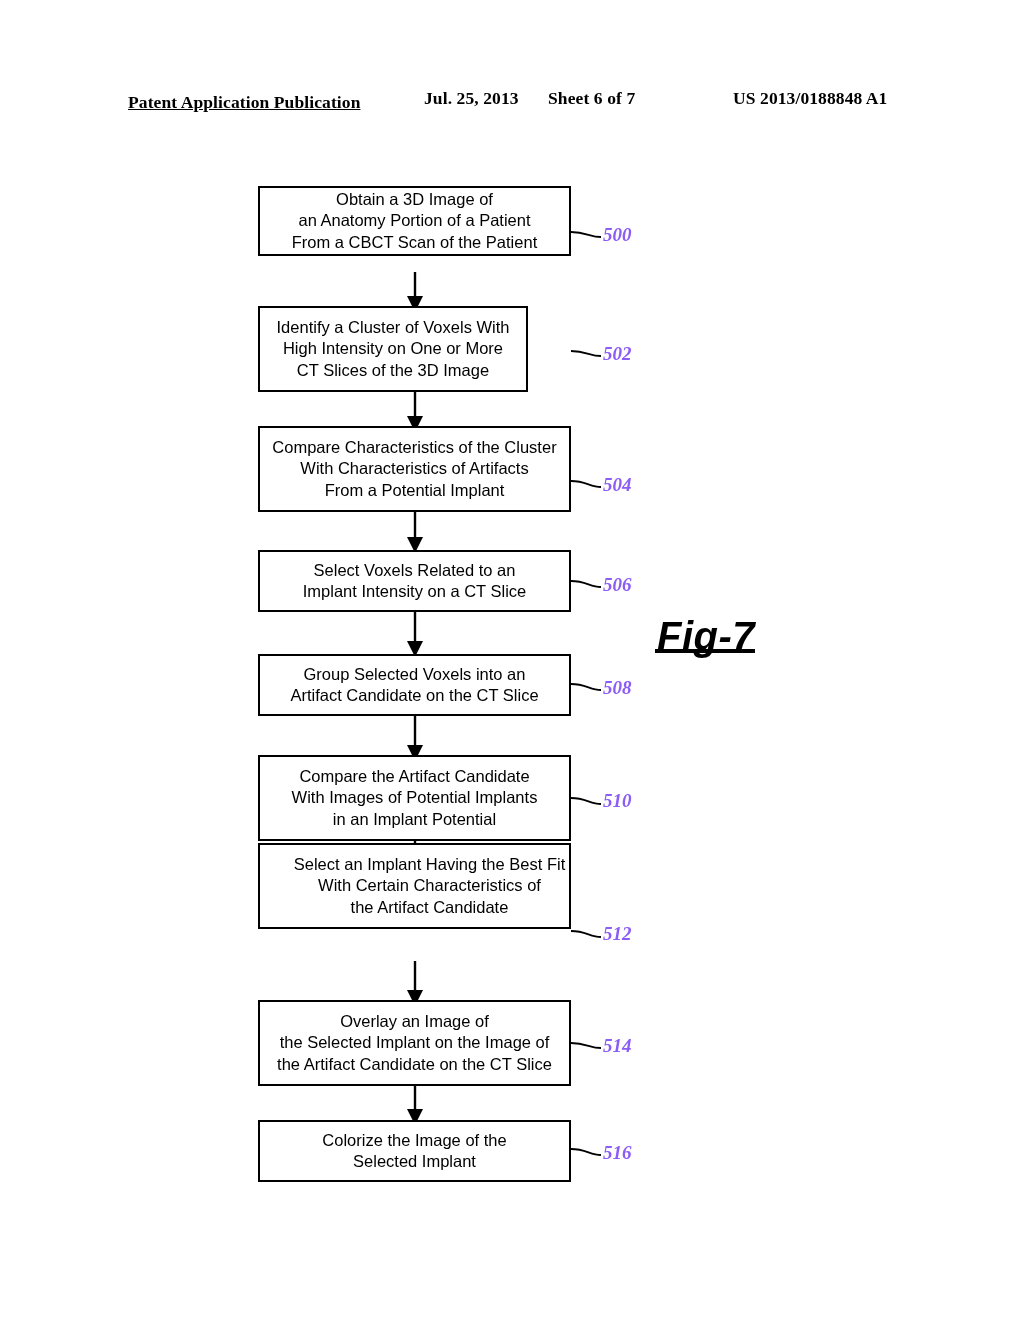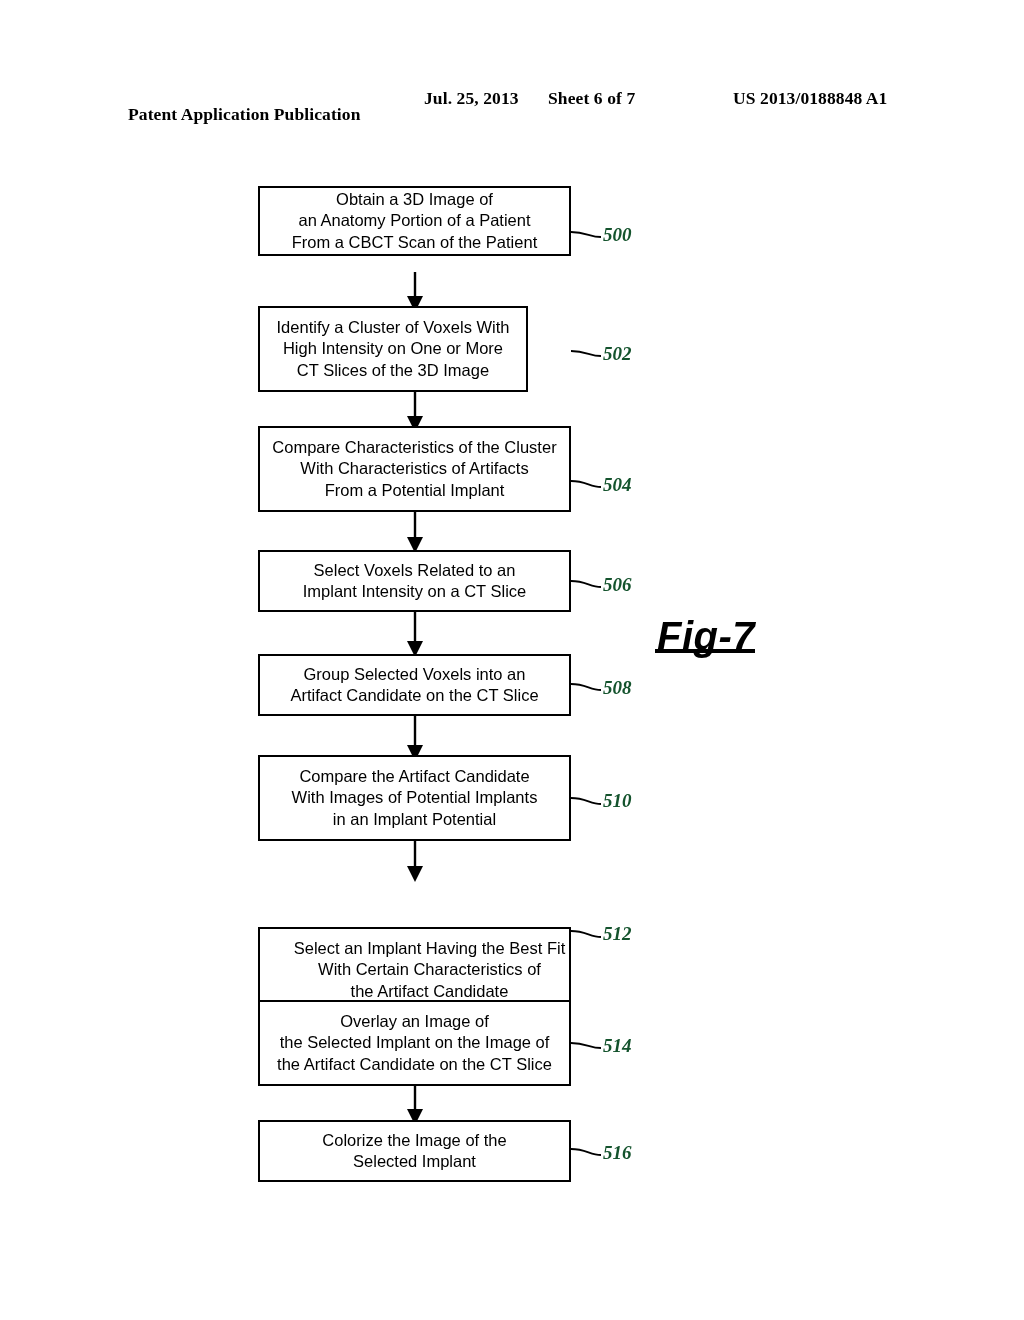--- a/index.html
+++ b/index.html
@@ -22,21 +22,21 @@
     left: 128px;
     top: 88px;
     width: 768px;
     height: 26px;
     font-family: "Liberation Serif", serif;
     font-weight: bold;
     font-size: 17.5px;
     letter-spacing: 0.1px;
     white-space: nowrap;
   }
-  #page-header .hdr-pub      { position: absolute; left: 0px;   top: 16px; }
+  #page-header .hdr-pub      { position: absolute; left: 0px;   top: 4px; text-decoration: underline; }
   #page-header .hdr-date     { position: absolute; left: 296px; top: 0; }
   #page-header .hdr-sheet    { position: absolute; left: 420px; top: 0; }
   #page-header .hdr-patentno { position: absolute; left: 563px; top: 0; margin-left: 42px; }
 
   
   #flowchart {
     position: absolute;
     left: 0;
     top: 0;
     width: 1024px;
@@ -60,21 +60,21 @@
     padding: 0 6px;
   }
   .fc-box .ln { display: block; white-space: nowrap; }
 
   .ref-num {
     position: absolute;
     font-family: "Liberation Serif", serif;
     font-style: italic;
     font-weight: bold;
     font-size: 19px;
-    color: #14532d;
+    color: #8b5cf6;
     white-space: nowrap;
   }
 
   
   #fig-label {
     position: absolute;
     left: 657px;
     top: 614px;
     font-family: "Liberation Sans", sans-serif;
     font-style: italic;
@@ -181,21 +181,21 @@
   </div>
   <div class="ref-num" style="left:603px; top:677px;">508</div>
 
   <div class="fc-box" style="left:258px; top:755px; width:313px; height:86px;">
     <span class="ln">Compare the Artifact Candidate</span>
     <span class="ln">With Images of Potential Implants</span>
     <span class="ln">in an Implant Potential</span>
   </div>
   <div class="ref-num" style="left:603px; top:790px;">510</div>
 
-  <div class="fc-box" style="left:258px; top:927px; width:313px; height:86px;padding-left:36px;">
+  <div class="fc-box" style="left:258px; top:843px; width:313px; height:86px;padding-left:36px;">
     <span class="ln">Select an Implant Having the Best Fit</span>
     <span class="ln">With Certain Characteristics of</span>
     <span class="ln">the Artifact Candidate</span>
   </div>
   <div class="ref-num" style="left:603px; top:923px;">512</div>
 
   <div class="fc-box" style="left:258px; top:1000px; width:313px; height:86px;">
     <span class="ln">Overlay an Image of</span>
     <span class="ln">the Selected Implant on the Image of</span>
     <span class="ln">the Artifact Candidate on the CT Slice</span>

